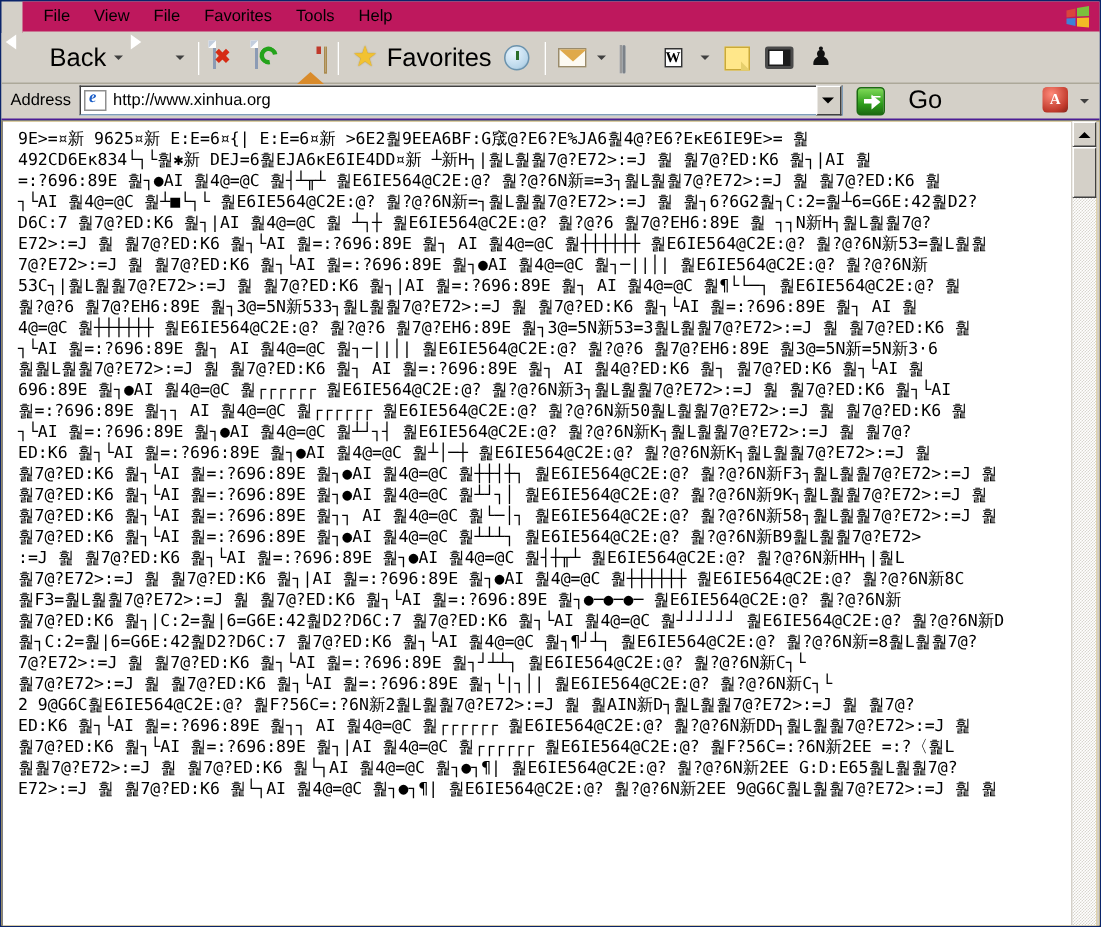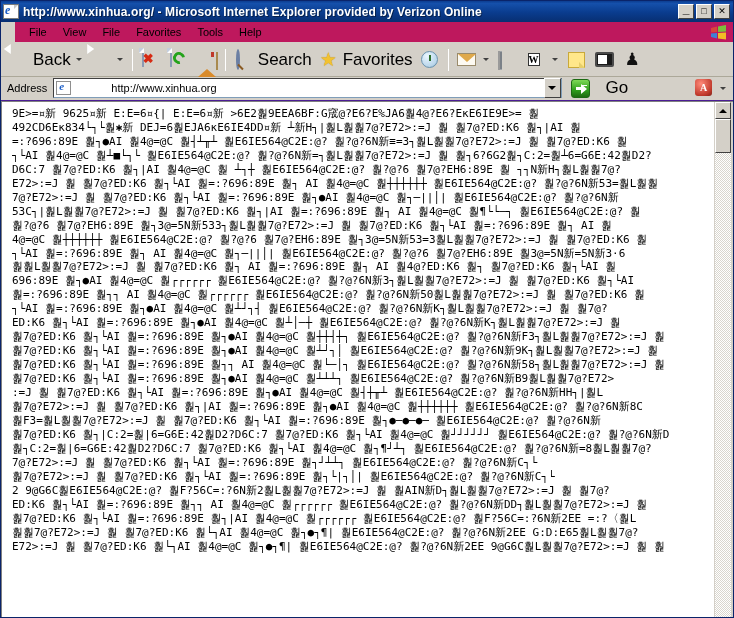--- a/index.html
+++ b/index.html
@@ -301,21 +301,21 @@
     margin-right: 4px; position: relative;
     background: #fff; border: 1px solid #8f8f8f;
   }
   #address-favicon::after {
     content: "e"; position: absolute; left: 2px; top: -2px;
     font-family: "Liberation Serif", serif; font-style: italic;
     font-weight: bold; font-size: 11px; color: #1c5ec7;
   }
   #address-url {
     font-size: 11px; color: #000; white-space: nowrap;
-    overflow: hidden; flex: 1 1 auto; margin-left: 36px;
+    overflow: hidden; flex: 1 1 auto;
   }
   #address-drop {
     width: 17px; height: 20px; flex: 0 0 auto;
     background: #d4d0c8;
     border-top: 1px solid #fff; border-left: 1px solid #fff;
     border-right: 1px solid #404040; border-bottom: 1px solid #404040;
     display: flex; align-items: center; justify-content: center;
   }
   #address-drop i {
     width: 0; height: 0;
@@ -414,35 +414,20 @@
   
   #right-edge {
     width: 2px; background: #d4d0c8; flex: 0 0 auto;
   }
 </style>
 </head>
 <body>
 
 <div id="window">
 
-  <div id="titlebar">
-    <div id="title-icon"></div>
-    <div id="title-text">http://www.xinhua.org/ - Microsoft Internet Explorer provided by Verizon Online</div>
-    <div id="title-buttons">
-      <div class="tbtn min">
-          <span>_</span>
-        </div>
-      <div class="tbtn">
-          <span>□</span>
-        </div>
-      <div class="tbtn">
-          <span>✕</span>
-        </div>
-    </div>
-  </div>
 
   <div id="menubar">
     <div class="menu-item">File</div>
     <div class="menu-item">View</div>
     <div class="menu-item">File</div>
     <div class="menu-item">Favorites</div>
     <div class="menu-item">Tools</div>
     <div class="menu-item">Help</div>
     <svg id="menu-logo" viewBox="0 0 17 17">
       <path d="M1 4 L7 2.6 L7 8 L1 8.6 Z" fill="#d9453c"></path>
@@ -468,26 +453,20 @@
     </div>
     <div class="tb-btn">
       <span class="ico"><span class="page"><span class="refresh-g"></span></span></span>
     </div>
     <div class="tb-btn">
       <span class="ico">
         <span class="house"><span class="chim"></span><span class="roof"></span><span class="body"></span></span>
       </span>
     </div>
     <div class="tb-sep"></div>
-    <div class="tb-btn">
-      <span class="ico">
-          <span class="mag"><span class="lens"></span><span class="handle"></span></span>
-        </span>
-      <span class="tb-label">Search</span>
-    </div>
     <div class="tb-btn">
       <span class="ico">
           <span class="star">★</span>
         </span>
       <span class="tb-label">Favorites</span>
     </div>
     <div class="tb-btn">
       <span class="ico">
           <span class="hist"></span>
         </span>

